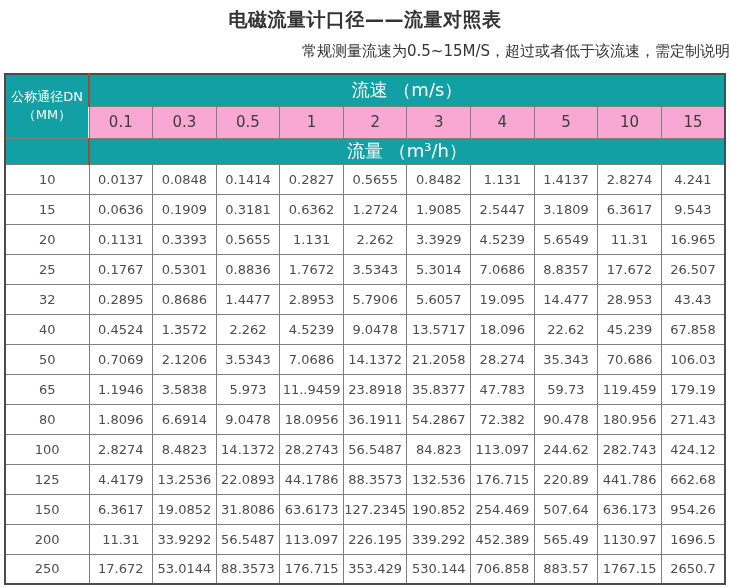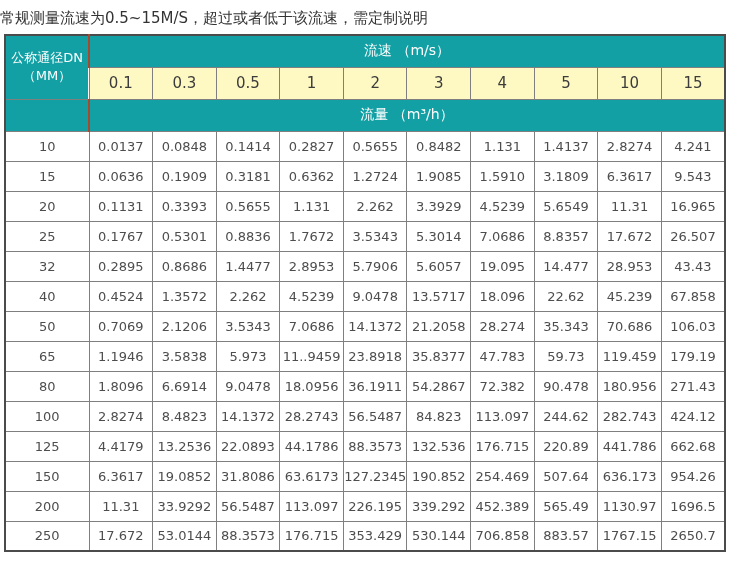--- a/index.html
+++ b/index.html
@@ -16,71 +16,72 @@
     margin: 0;
     padding-top: 7px;
     text-align: center;
     font-size: 19px;
     font-weight: bold;
     color: #333333;
     letter-spacing: 0.5px;
   }
   .subtitle {
     margin-top: 9px;
-    text-align: left;
+    text-align: right;
     font-size: 15px;
     color: #333333;
   }
   table.flow-table {
     border-collapse: collapse;
     table-layout: fixed;
     width: 722px;
-    margin: 6px auto 0 auto;
+    margin: 12px auto 0 auto;
     border: 2px solid #4b4b4b;
   }
   table.flow-table td {
     border: 1px solid #7f7f7f;
     text-align: center;
     vertical-align: middle;
     padding: 0;
     overflow: hidden;
     white-space: nowrap;
   }
   .teal {
     background: #12a0a4;
     color: #ffffff;
-    font-size: 14px;
+    font-size: 18px;
   }
   .corner {
     font-size: 13px;
     line-height: 1.4;
   }
   .velocity-header, .flow-header {
     border-left: 2px solid #a54a2e !important;
   }
   tr.row-velocity-header { height: 32px; }
   tr.row-velocity-values { height: 32px; }
-  tr.row-flow-header { height: 32px; }
+  tr.row-flow-header { height: 26px; }
   tr.row-velocity-values td {
-    background: #fef9c3;
+    background: #f9a8d4;
     font-size: 15px;
     color: #3c3c3c;
   }
   tbody tr { height: 30px; }
   tbody td {
     font-size: 13px;
     color: #4d4d4d;
     background: #ffffff;
   }
   col.col-dn { width: 84px; }
 </style>
 </head>
 <body>
 
 <div class="page">
+  <h1 class="title">电磁流量计口径——流量对照表</h1>
   <div class="subtitle">常规测量流速为0.5~15M/S，超过或者低于该流速，需定制说明</div>
 
   <table class="flow-table">
     <colgroup>
       <col class="col-dn">
       <col>
         <col>
         <col>
         <col>
         <col>
@@ -130,21 +131,21 @@
           <td>4.241</td>
         </tr>
         <tr>
           <td>15</td>
           <td>0.0636</td>
           <td>0.1909</td>
           <td>0.3181</td>
           <td>0.6362</td>
           <td>1.2724</td>
           <td>1.9085</td>
-          <td>1.5910</td>
+          <td>2.5447</td>
           <td>3.1809</td>
           <td>6.3617</td>
           <td>9.543</td>
         </tr>
         <tr>
           <td>20</td>
           <td>0.1131</td>
           <td>0.3393</td>
           <td>0.5655</td>
           <td>1.131</td>

